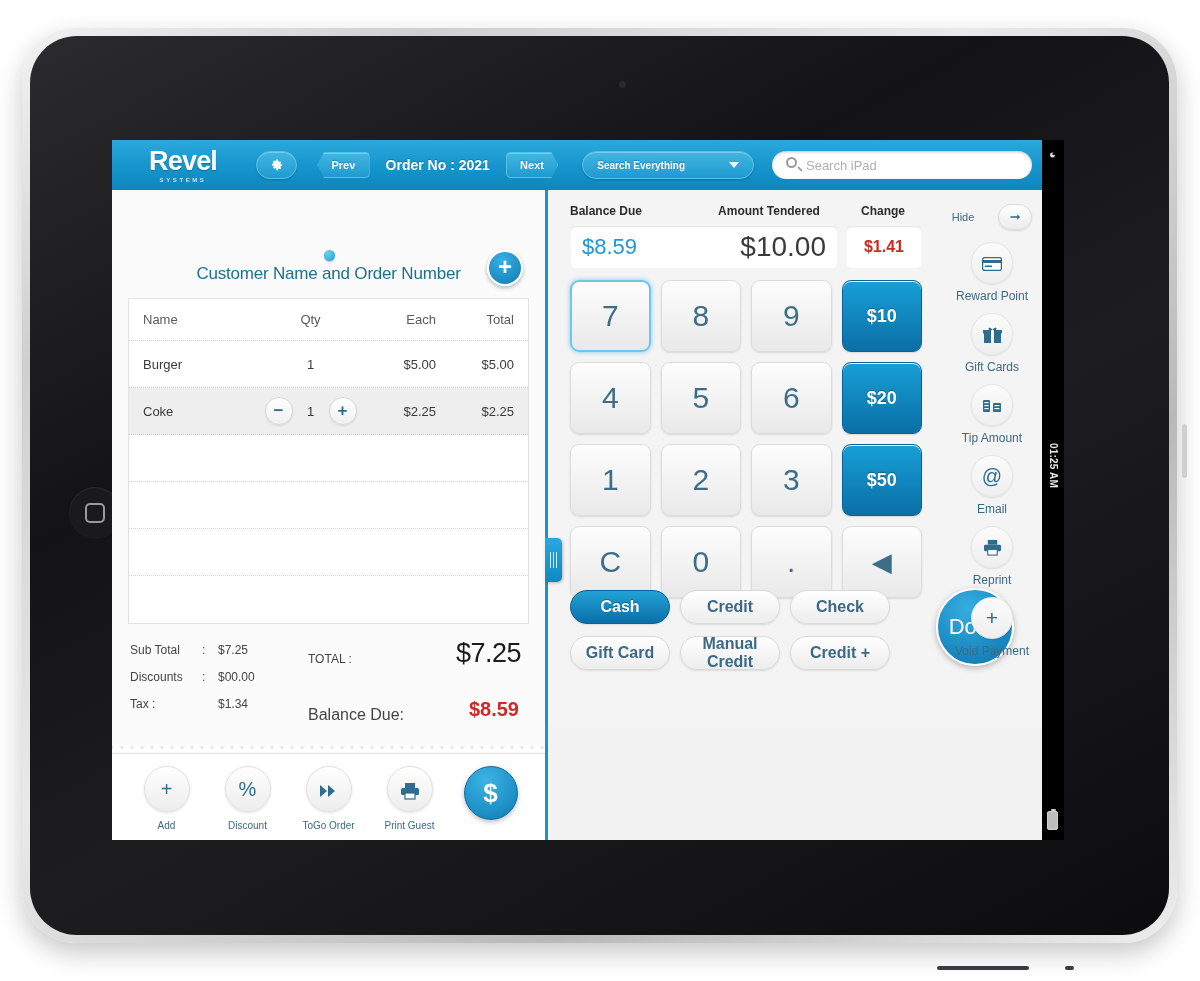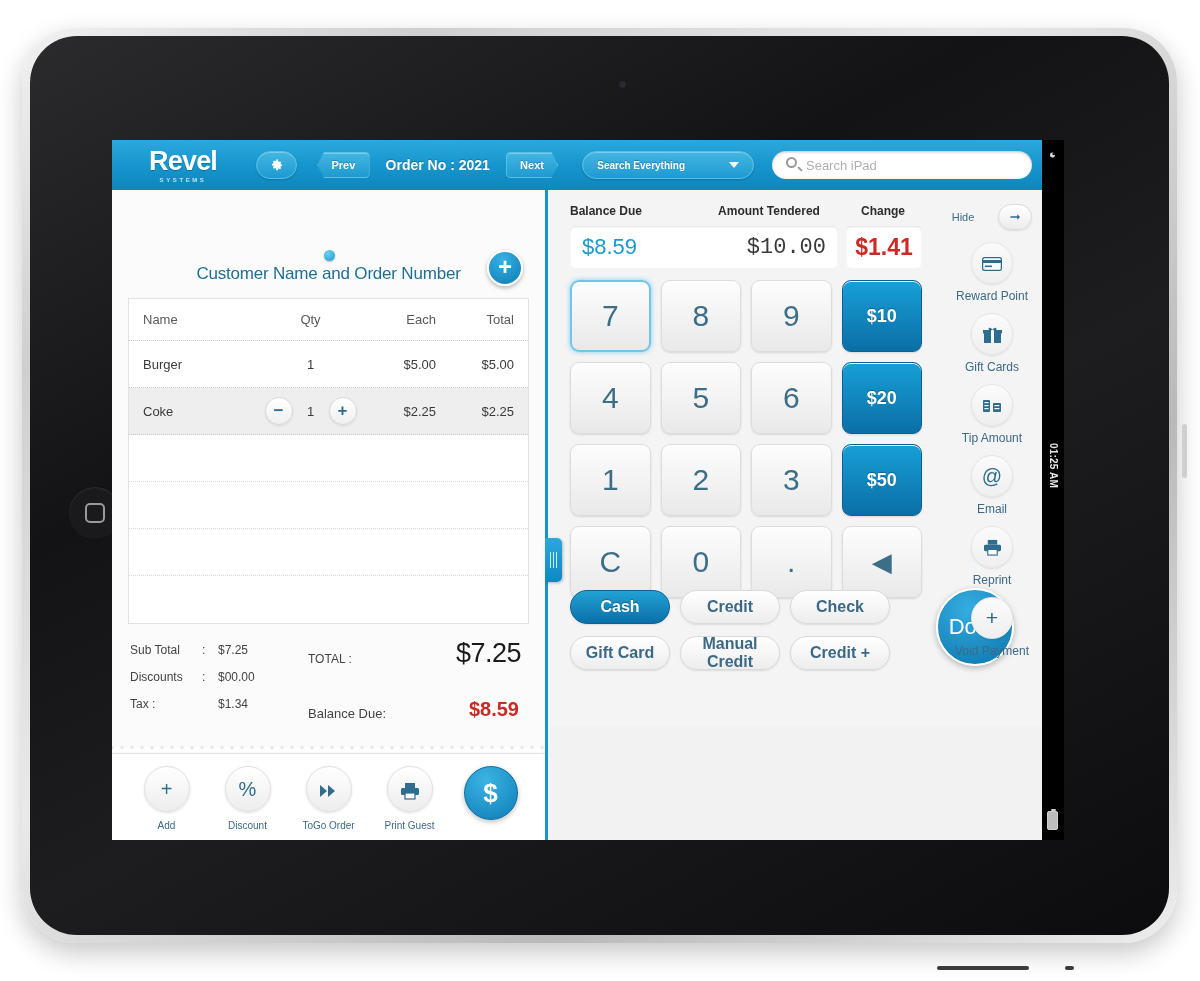--- a/index.html
+++ b/index.html
@@ -274,21 +274,21 @@
     position: absolute; left: 196px; top: 28px;
     font-size: 12px; color: #444;
   }
   #total-big-value {
     position: absolute; right: 24px; top: 14px;
     font-size: 27px; color: #1b1b1b;
     letter-spacing: -0.5px;
   }
   #balance-due-label {
     position: absolute; left: 196px; top: 82px;
-    font-size: 13px; color: #444;
+    font-size: 16px; color: #444;
   }
   #balance-due-value {
     position: absolute; right: 26px; top: 74px;
     font-size: 20px; color: #cc2a25; font-weight: bold;
   }
 
   #order-actions {
     display: flex; justify-content: center;
     gap: 10px; margin-top: 2px;
   }
@@ -380,28 +380,28 @@
   #lbl-change { flex: 1; text-align: center; }
   .amt-fields { display: flex; margin-top: 8px; gap: 8px; }
   #fld-balance-tendered {
     flex: 1; height: 42px; background: #ffffff;
     border-radius: 5px;
     box-shadow: inset 0 1px 2px rgba(0,0,0,0.12);
     display: flex; align-items: center;
     justify-content: space-between; padding: 0 12px;
   }
   #val-balance { color: #1b9ad4; font-size: 22px; }
-  #val-tendered { color: #3a3a3a; font-size: 22px; font-family: Liberation Mono, monospace; }
+  #val-tendered { color: #3a3a3a; font-size: 28px; }
   #fld-change {
     width: 76px; height: 42px; background: #ffffff;
     border-radius: 5px;
     box-shadow: inset 0 1px 2px rgba(0,0,0,0.12);
     display: flex; align-items: center; justify-content: center;
   }
-  #val-change { color: #cc2a25; font-size: 23px; font-weight: bold; }
+  #val-change { color: #cc2a25; font-size: 16px; font-weight: bold; }
 
   
   #keypad {
     position: absolute; left: 22px; top: 90px;
     width: 352px;
     display: grid;
     grid-template-columns: repeat(4, 1fr);
     gap: 10px;
   }
   .key {

